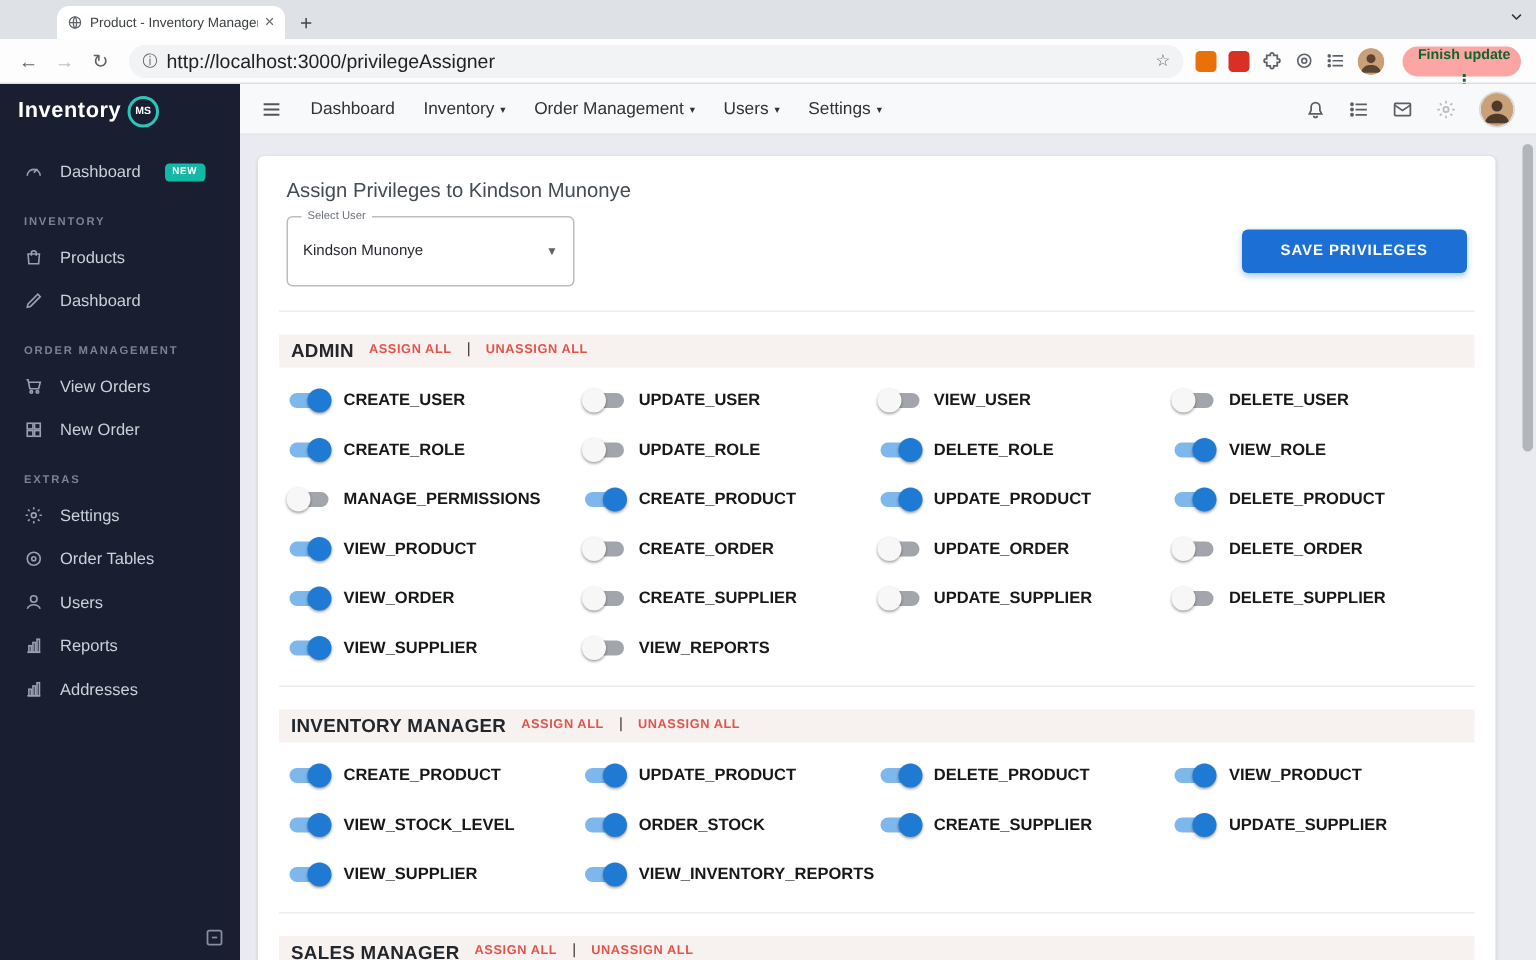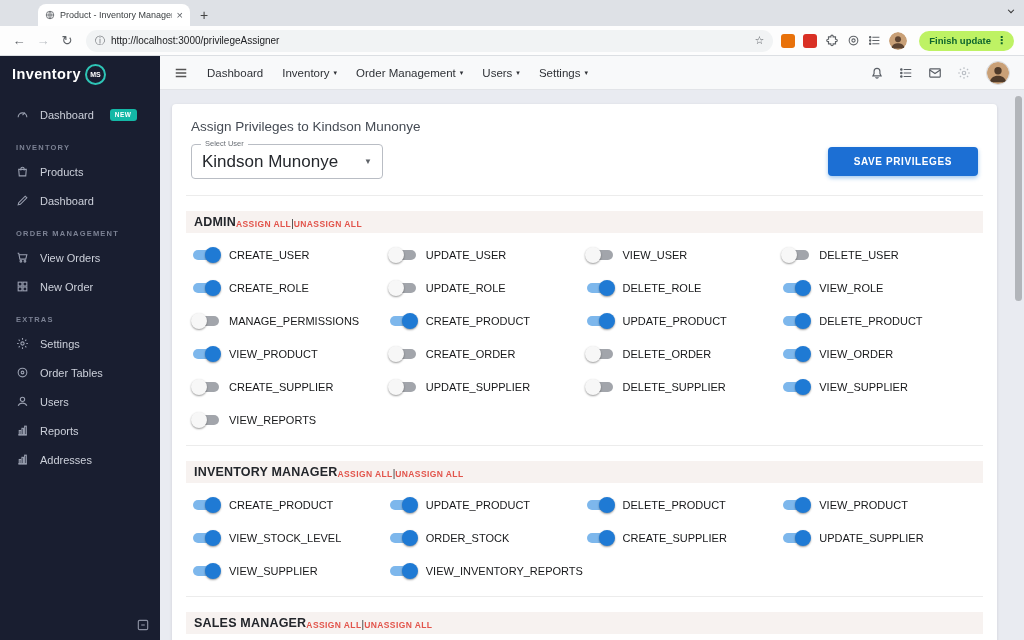--- a/index.html
+++ b/index.html
@@ -13,29 +13,29 @@
   .tab-title { font-size:9px; color:#3c4043; white-space:nowrap; overflow:hidden; flex:1; }
   .tab-close { font-size:11px; color:#5f6368; line-height:1; cursor:default; }
   .newtab { margin:0 0 4px 10px; font-size:14px; color:#444; line-height:1; }
   .win-chevron { position:absolute; right:8px; top:6px; color:#333; }
 
   .toolbar { height:30px; background:#fdfdfd; display:flex; align-items:center; padding:0 8px; gap:2px; border-bottom:1px solid #dcdfe3; }
   .navbtn { width:22px; text-align:center; color:#5f6368; font-size:13px; }
   .navbtn.disabled { color:#bdc1c6; }
   .omnibox { flex:1; height:22px; background:#f1f3f4; border-radius:11px; display:flex; align-items:center; padding:0 9px; gap:6px; margin:0 6px; min-width:0; }
   .omni-info { font-size:10px; color:#5f6368; }
-  .url { font-size:10px; color:#202124; flex:1; white-space:nowrap; overflow:hidden; }
+  .url { font-size:13px; color:#202124; flex:1; white-space:nowrap; overflow:hidden; }
   .star { font-size:11px; color:#5f6368; }
   .ext-area { display:flex; align-items:center; gap:8px; padding-right:2px; }
   .ext-sq { width:14px; height:14px; border-radius:3px; }
   .ext-orange { background:#e8710a; }
   .ext-red { background:#d93025; }
   .gray-ic { color:#5f6368; }
   .avatar-sm { width:18px; height:18px; border-radius:50%; overflow:hidden; }
-  .finish { height:20px; background:#bef264; color:#0d652d; border-radius:10px; display:flex; align-items:center; gap:5px; padding:0 7px 0 10px; font-size:9.5px; font-weight:bold; margin-left:4px; }
+  .finish { height:20px; background:#fca5a5; color:#0d652d; border-radius:10px; display:flex; align-items:center; gap:5px; padding:0 7px 0 10px; font-size:9.5px; font-weight:bold; margin-left:4px;flex-direction:column; }
   .kebab { font-size:11px; color:#0d652d; }
 
   
   .app { display:flex; height:584px; }
   .sidebar { width:160px; flex:0 0 160px; background:#191e30; display:flex; flex-direction:column; position:relative; }
   .logo { height:36px; display:flex; align-items:center; padding:0 12px; gap:4px; }
   .logo-text { color:#fff; font-weight:bold; font-size:14.5px; letter-spacing:.4px; }
   .ms { width:21px; height:21px; border:2px solid #2ec5b6; border-radius:50%; color:#fff; font-size:7px; font-weight:bold; display:flex; align-items:center; justify-content:center; flex:none; }
   .menu { padding-top:8px; }
   .sect { font-size:7.5px; font-weight:bold; letter-spacing:1.2px; color:#7c8294; padding:14px 16px 5px; }
@@ -50,32 +50,32 @@
   .nav-item { font-size:11.5px; color:#2f3237; display:flex; align-items:center; gap:4px; }
   .caret { font-size:7px; color:#2f3237; }
   .nav-right { margin-left:auto; display:flex; align-items:center; gap:15px; color:#5a5f66; }
   .nav-right .dim { color:#b9bdc3; }
   .avatar-nav { width:24px; height:24px; border-radius:50%; overflow:hidden; border:1px solid #d5d7da; }
 
   .content { position:absolute; top:34px; left:0; right:0; bottom:0; padding:14px 27px 0 12px; overflow:hidden; }
   .card { background:#fff; border-radius:4px; box-shadow:0 1px 3px rgba(20,20,40,.14); padding:15px 14px 20px; height:620px; }
   .page-title { font-size:13.5px; font-weight:500; color:#454b54; padding-left:5px; }
   .select-row { margin-top:10px; display:flex; align-items:center; justify-content:space-between; padding:0 5px; }
-  .mui-select { position:relative; width:192px; height:35px; border:1px solid #b9bdc4; border-radius:4px; display:flex; align-items:center; padding:0 10px; background:#fff; }
+  .mui-select { position:relative; width:192px; height:47px; border:1px solid #b9bdc4; border-radius:4px; display:flex; align-items:center; padding:0 10px; background:#fff; }
   .flabel { position:absolute; top:-6px; left:9px; background:#fff; padding:0 4px; font-size:7.5px; color:#6b7077; }
-  .sel-value { font-size:17px; color:#25282d; flex:1; }
+  .sel-value { font-size:10px; color:#25282d; flex:1; }
   .sel-caret { color:#5f6368; font-size:8px; }
   .save-btn { background:#1c6fd4; color:#fff; border:none; border-radius:4px; font-size:10px; font-weight:bold; letter-spacing:.6px; padding:9px 26px; box-shadow:0 2px 4px rgba(25,118,210,.4); cursor:default; font-family:inherit; }
 
   .group { margin-top:16px; padding-top:15px; border-top:1px solid #ececec; }
-  .group-head { background:#f7f2f0; padding:4px 8px; display:flex; align-items:flex-end; }
+  .group-head { background:#f7f2f0; padding:4px 8px; display:flex; align-items:flex-start; gap:10px; }
   .group-name { font-size:12.5px; font-weight:bold; color:#23262b; letter-spacing:.2px; }
   .glink { font-size:8.5px; font-weight:bold; color:#e2544b; letter-spacing:.4px; cursor:default; }
   .gsep { color:#333; font-size:10px; }
-  .priv-grid { margin-top:13px; display:grid; grid-template-columns:repeat(4,1fr); row-gap:15px; padding:0 5px; }
+  .priv-grid { margin-top:13px; display:grid; grid-template-columns:repeat(4,1fr); row-gap:15px; padding:0 5px;font-weight:bold; }
   .priv { display:flex; align-items:center; gap:8px; font-size:11px; color:#17181a; }
   .sw { position:relative; width:30px; height:18px; flex:none; }
   .sw-track { position:absolute; top:4px; left:2px; width:26px; height:10px; border-radius:5px; background:#a2a5ab; }
   .sw-thumb { position:absolute; top:1px; left:0; width:16px; height:16px; border-radius:50%; background:#f7f7f7; box-shadow:0 1px 2px rgba(0,0,0,.4); }
   .priv.on .sw-track { background:#7db7ec; }
   .priv.on .sw-thumb { left:14px; background:#1f7ad4; }
 
   .page-scroll { position:absolute; top:40px; right:2px; width:7px; height:205px; background:#b2b5ba; border-radius:4px; }
 </style>
 </head>
@@ -443,20 +443,27 @@
                     <span class="sw-track"></span>
                     <span class="sw-thumb"></span>
                   </span>
     <span class="plabel">CREATE_ORDER</span>
   </div>
                 <div class="priv off">
     <span class="sw">
                     <span class="sw-track"></span>
                     <span class="sw-thumb"></span>
                   </span>
+    <span class="plabel">UPDATE_ORDER</span>
+  </div>
+                <div class="priv off">
+    <span class="sw">
+                    <span class="sw-track"></span>
+                    <span class="sw-thumb"></span>
+                  </span>
     <span class="plabel">DELETE_ORDER</span>
   </div>
                 <div class="priv on">
     <span class="sw">
                     <span class="sw-track"></span>
                     <span class="sw-thumb"></span>
                   </span>
     <span class="plabel">VIEW_ORDER</span>
   </div>
                 <div class="priv off">

